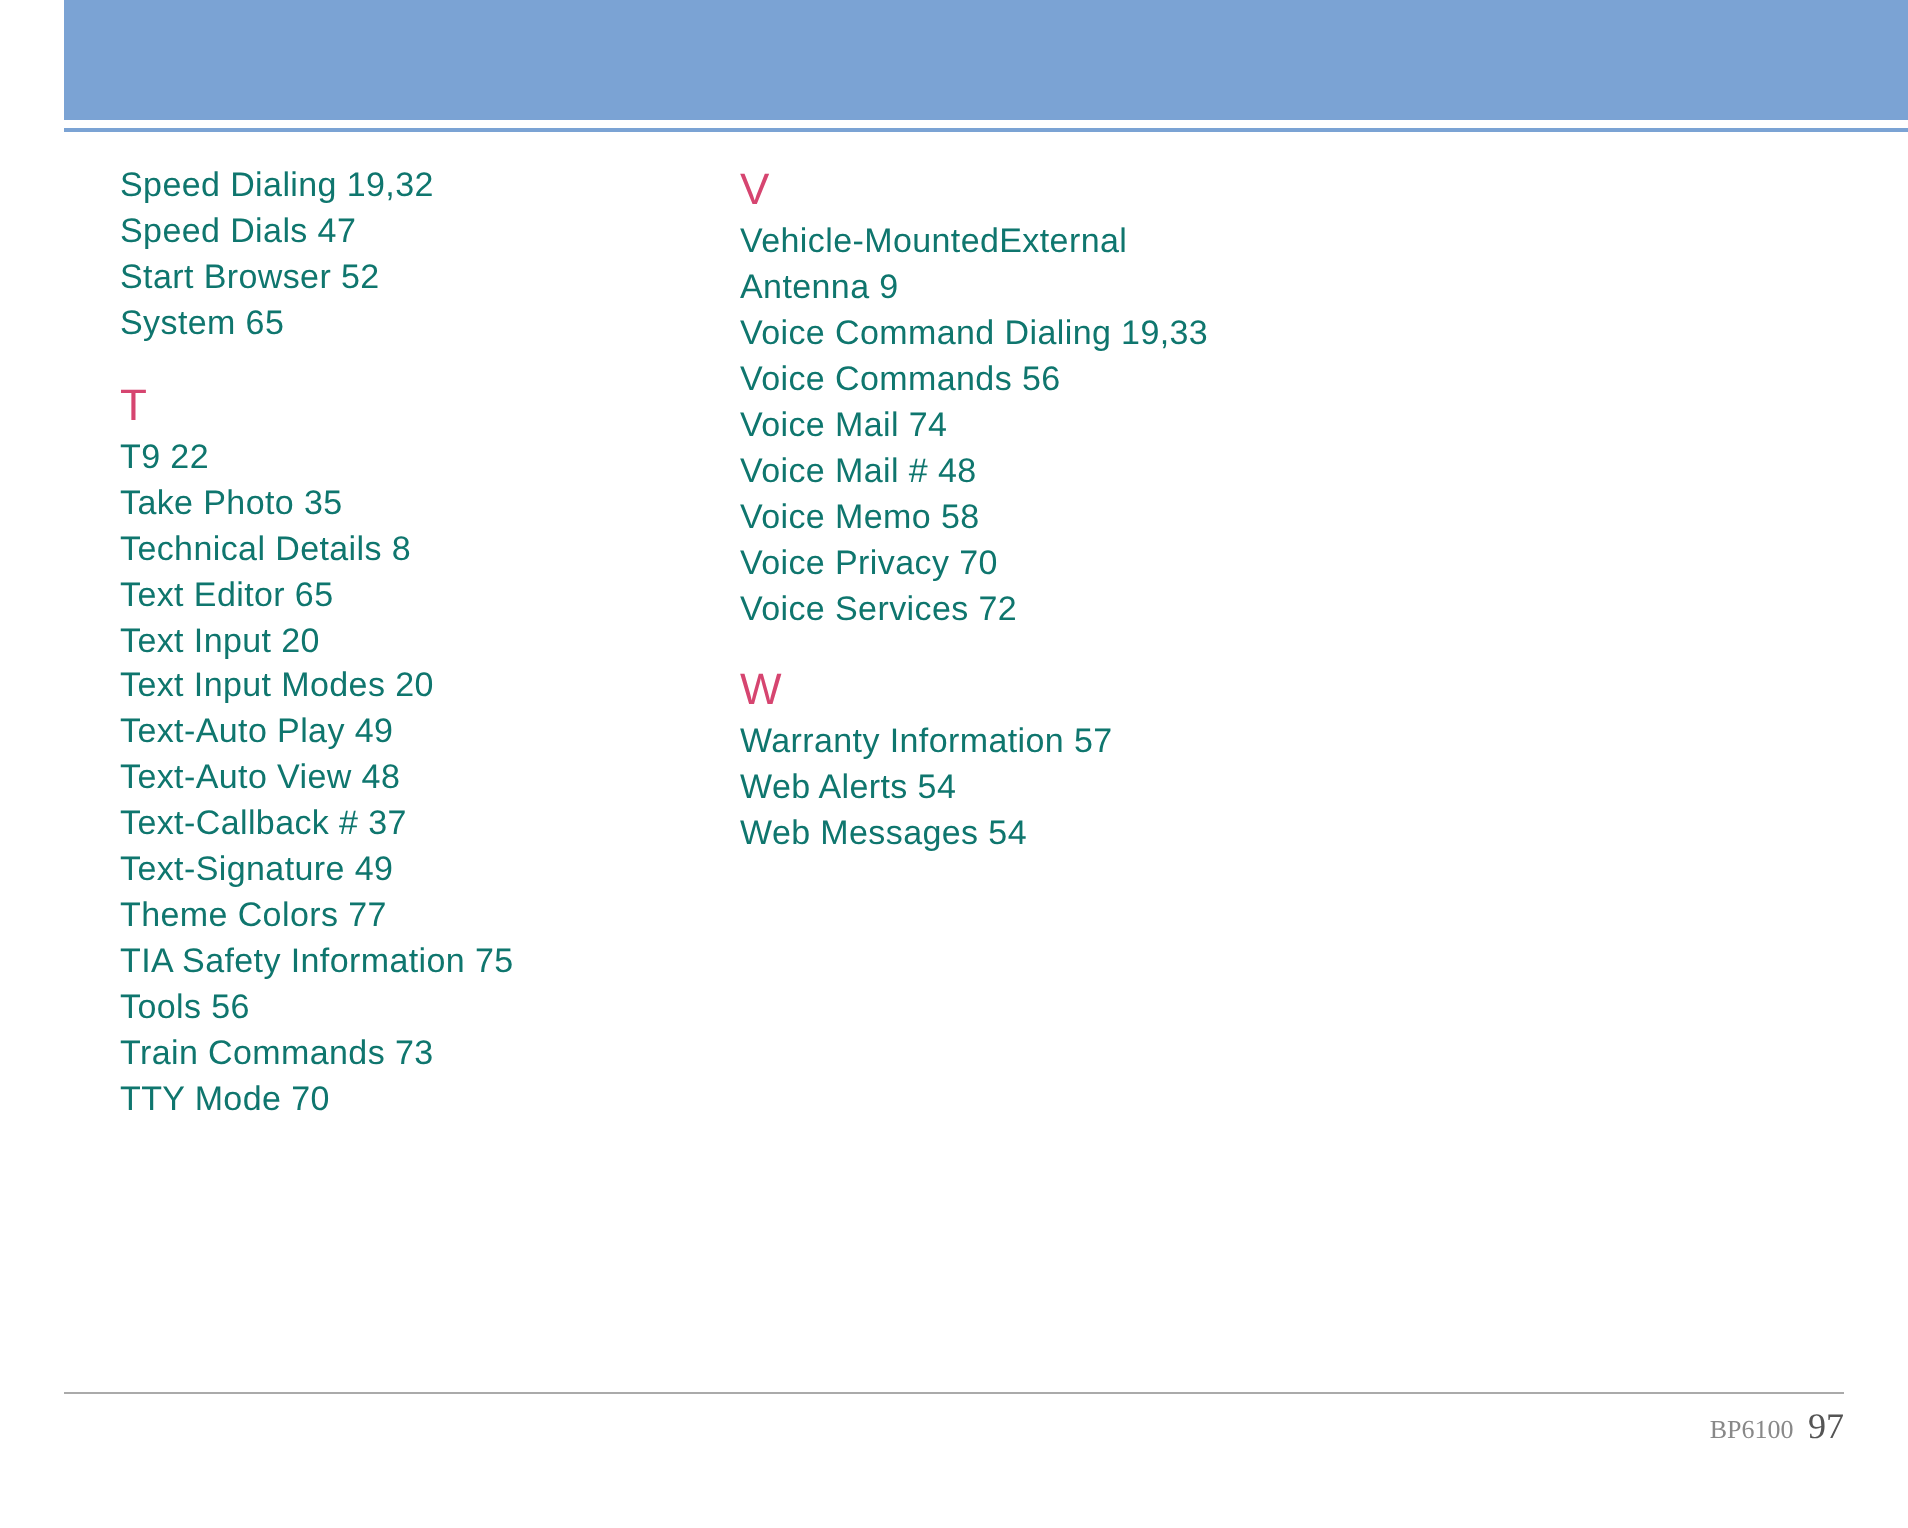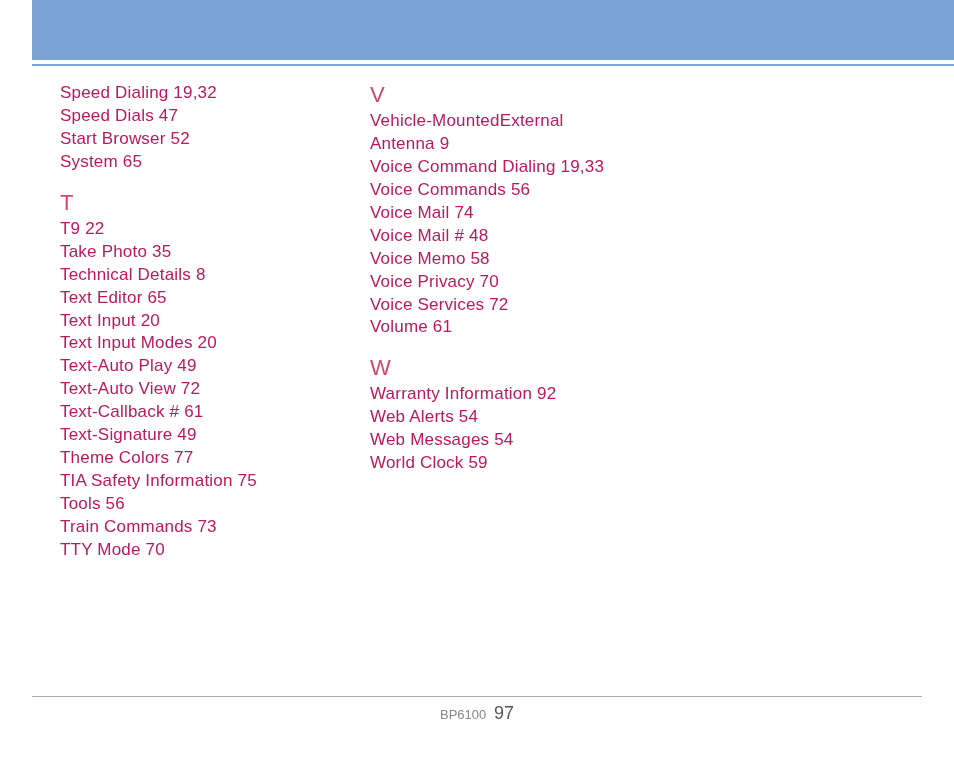--- a/index.html
+++ b/index.html
@@ -43,40 +43,41 @@
     .index-section {
       margin-bottom: 16px;
     }
     .section-letter {
       color: #d64570;
       font-size: 22px;
       font-weight: normal;
       margin-bottom: 2px;
     }
     .index-entry {
-      color: #be185d;
+      color: #0f766e;
       font-size: 17px;
       line-height: 1.35;
       letter-spacing: 0.2px;
     }
     .footer {
       position: absolute;
       bottom: 40px;
       left: 32px;
       right: 32px;
     }
     .footer-rule {
       height: 1px;
       background: #aaa;
       margin-bottom: 6px;
     }
     .footer-text {
-      text-align: center;
+      text-align: right;
       font-size: 13px;
       color: #888;
+      font-family: Liberation Serif, serif;
     }
     .footer-text .page-num {
       font-size: 18px;
       color: #555;
       margin-left: 4px;
     }
   </style>
 </head>
 <body>
 
@@ -93,49 +94,47 @@
       </div>
       <div class="index-section">
         <div class="section-letter">T</div>
         <div class="index-entry">T9 22</div>
         <div class="index-entry">Take Photo 35</div>
         <div class="index-entry">Technical Details 8</div>
         <div class="index-entry">Text Editor 65</div>
         <div class="index-entry">Text Input 20</div>
         <div class="index-entry">Text Input Modes 20</div>
         <div class="index-entry">Text-Auto Play 49</div>
-        <div class="index-entry">Text-Auto View 72</div>
-        <div class="index-entry">Text-Callback # 61</div>
+        <div class="index-entry">Text-Auto View 48</div>
+        <div class="index-entry">Text-Callback # 37</div>
         <div class="index-entry">Text-Signature 49</div>
         <div class="index-entry">Theme Colors 77</div>
         <div class="index-entry">TIA Safety Information 75</div>
         <div class="index-entry">Tools 56</div>
         <div class="index-entry">Train Commands 73</div>
         <div class="index-entry">TTY Mode 70</div>
       </div>
     </div>
   <div class="column">
       <div class="index-section">
         <div class="section-letter">V</div>
         <div class="index-entry">Vehicle-MountedExternal Antenna 9</div>
         <div class="index-entry">Voice Command Dialing 19,33</div>
         <div class="index-entry">Voice Commands 56</div>
         <div class="index-entry">Voice Mail 74</div>
         <div class="index-entry">Voice Mail # 48</div>
         <div class="index-entry">Voice Memo 58</div>
         <div class="index-entry">Voice Privacy 70</div>
         <div class="index-entry">Voice Services 72</div>
-        <div class="index-entry">Volume 61</div>
       </div>
       <div class="index-section">
         <div class="section-letter">W</div>
-        <div class="index-entry">Warranty Information 92</div>
+        <div class="index-entry">Warranty Information 57</div>
         <div class="index-entry">Web Alerts 54</div>
         <div class="index-entry">Web Messages 54</div>
-        <div class="index-entry">World Clock 59</div>
       </div>
     </div>
 </div>
 
 <div class="footer">
   <div class="footer-rule"></div>
   <div class="footer-text">
     <span>BP6100</span>
     <span class="page-num">97</span>
   </div>

